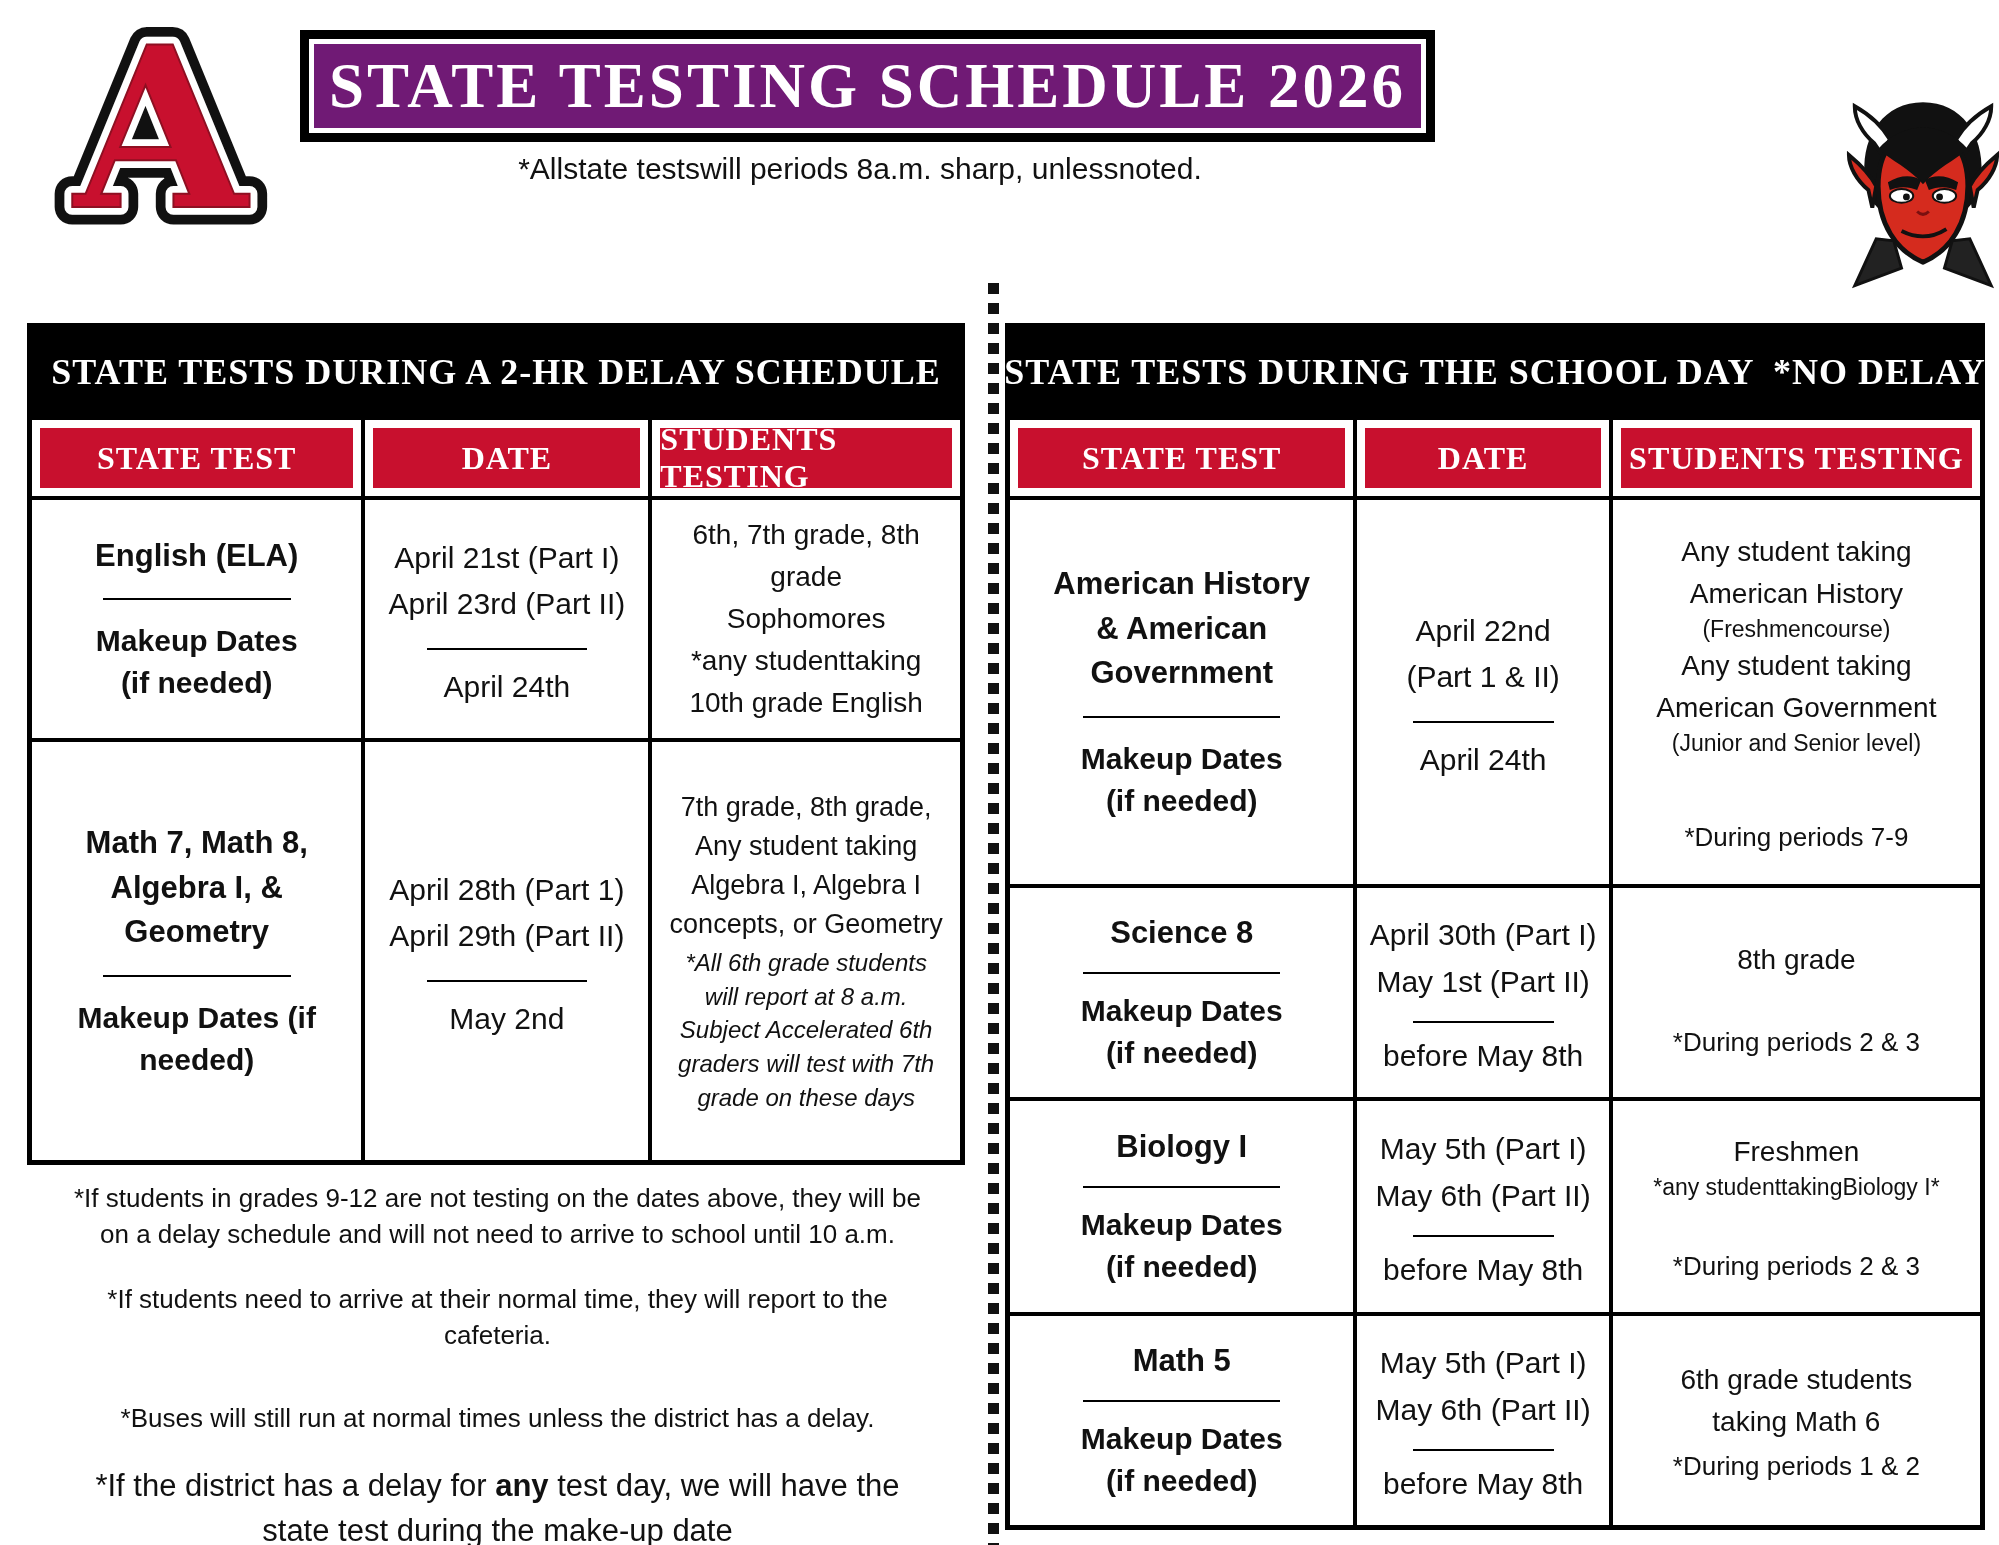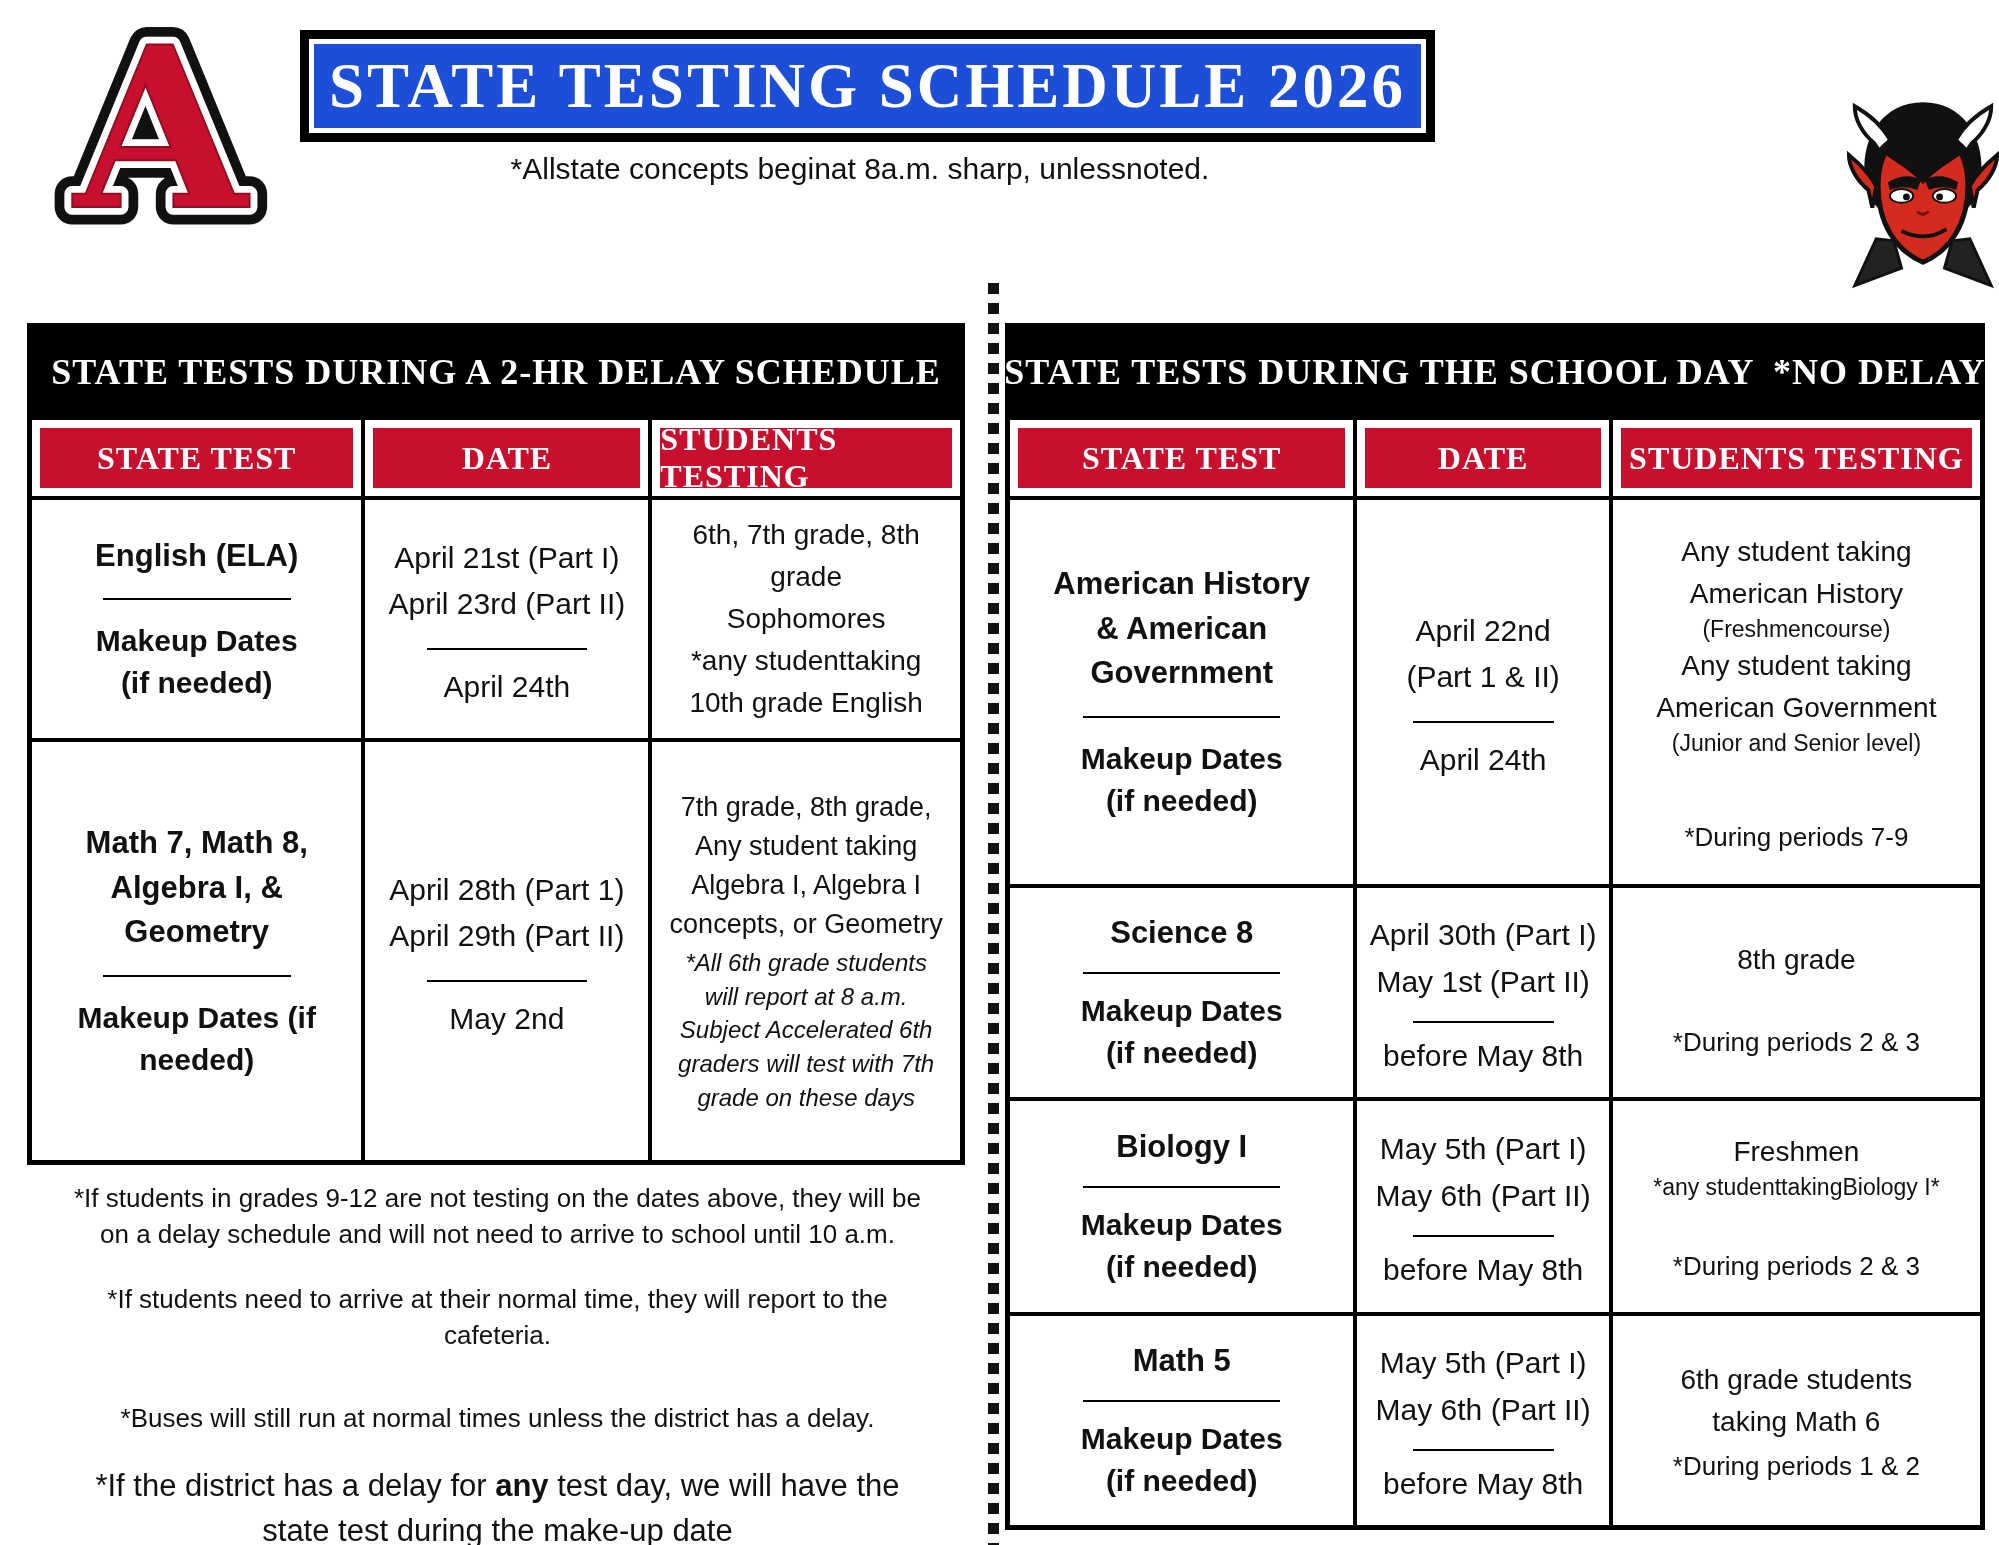--- a/index.html
+++ b/index.html
@@ -4,21 +4,21 @@
 <style>
   html,body{margin:0;padding:0;background:#fff;}
   .page{position:relative;width:1999px;height:1545px;background:#fff;overflow:hidden;
         font-family:"Liberation Sans", sans-serif;color:#111;}
 
   
   .logo{position:absolute;left:48px;top:18px;width:225px;height:232px;}
   .title-banner{position:absolute;left:300px;top:30px;width:1135px;height:112px;
         background:#000;padding:9px;box-sizing:border-box;}
   .title-inner{width:100%;height:100%;background:#fff;padding:5px;box-sizing:border-box;}
-  .title-red{width:100%;height:100%;background:#1d4ed8;display:flex;align-items:center;justify-content:center;}
+  .title-red{width:100%;height:100%;background:#701a75;display:flex;align-items:center;justify-content:center;}
   .varsity{font-family:"Liberation Serif", serif;font-weight:700;letter-spacing:1.5px;}
   .title-text{color:#fff;font-size:63px;letter-spacing:3px;white-space:pre;}
   .mascot{position:absolute;left:1845px;top:92px;width:156px;height:200px;}
   .subtitle{position:absolute;left:280px;top:150px;width:1160px;text-align:center;line-height:1.28;}
   .subtitle .l1{font-size:30px;}
   .subtitle .l2{font-size:31px;margin-top:6px;}
 
   
   .dotted-divider{position:absolute;left:988px;top:283px;width:11px;height:1262px;
         background:repeating-linear-gradient(to bottom,#111 0 11px,transparent 11px 20px);}
@@ -102,21 +102,21 @@
     <circle cx="63" cy="105" r="3.5" fill="#111"></circle>
     <ellipse cx="102" cy="104" rx="12" ry="7" fill="#fff" stroke="#111" stroke-width="2"></ellipse>
     <circle cx="97" cy="105" r="3.5" fill="#111"></circle>
     <path d="M74 120 Q80 126 86 120" stroke="#7a1010" fill="none" stroke-width="3"></path>
     <path d="M58 140 Q82 152 104 138" stroke="#111" fill="none" stroke-width="4"></path>
     <path d="M32 148 L10 196 L58 178 L50 150 Z" fill="#222" stroke="#111" stroke-width="3"></path>
     <path d="M128 148 L150 196 L102 178 L110 150 Z" fill="#222" stroke="#111" stroke-width="3"></path>
   </svg>
 
   <div class="subtitle">
-    <div class="l1">*Allstate concepts beginat 8a.m. sharp, unlessnoted.</div>
+    <div class="l1">*Allstate testswill periods 8a.m. sharp, unlessnoted.</div>
   </div>
 
   <div class="dotted-divider"></div>
 
   <div class="sched-table lt">
     <div class="tbl-banner">
       <div class="tbl-banner-black">
         <span class="varsity tbl-banner-text">STATE TESTS DURING A 2-HR DELAY SCHEDULE</span>
       </div>
     </div>

